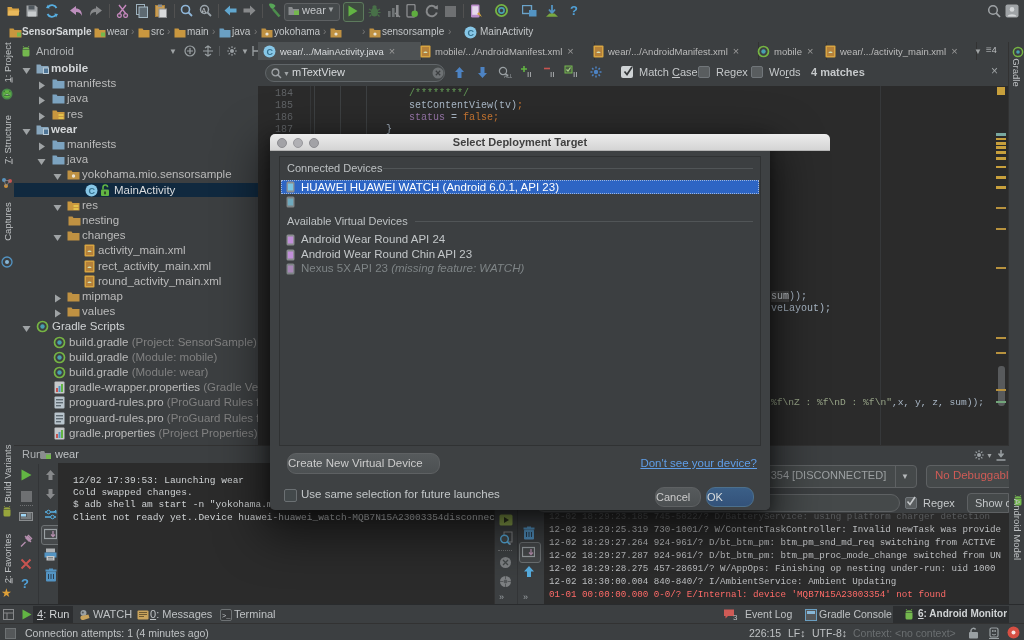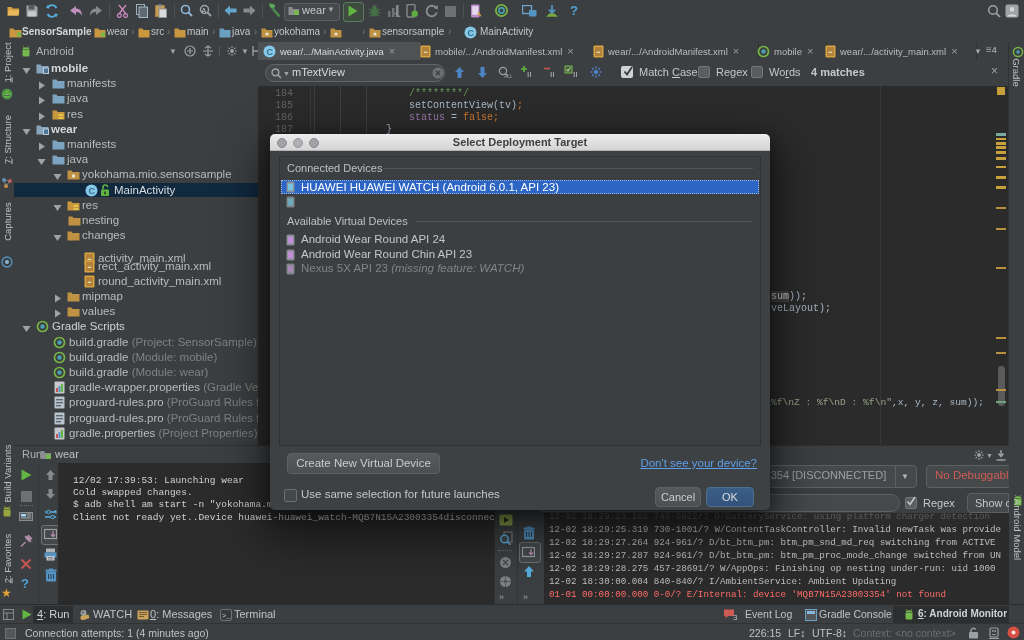--- a/index.html
+++ b/index.html
@@ -11,21 +11,21 @@
   .vtextR{transform:rotate(90deg);transform-origin:center;white-space:nowrap;}
   .sep{position:absolute;top:4px;width:1px;height:14px;background:#515151;}
   .crumbsep{color:#787878;padding:0 3px;}
   .tab{position:absolute;top:0;height:18px;display:flex;align-items:center;padding:0 5px;
        border-right:1px solid #323232;white-space:nowrap;color:#bbb;font-size:9.5px;overflow:hidden;}
   .tab svg{flex:none;}
   .tclose{color:#9a9a9a;margin-left:5px;font-size:11px;}
   .treerow{position:absolute;left:0;width:244px;height:15px;line-height:15px;white-space:nowrap;color:#bbbbbb;font-size:11.5px;}
   .dim{color:#808080;}
   .btn{position:absolute;background:linear-gradient(#565a5c,#4c5052);border:1px solid #5e6163;
-       border-radius:4px;color:#cccccc;text-align:center;font-size:11.5px;}
+       border-radius:9px;color:#cccccc;text-align:left;font-size:11.5px;}
   .ic{position:absolute;}
 </style>
 </head>
 <body>
 <div id="app">
 
   <div class="abs" id="toolbar" style="left:0;top:0;width:1024px;height:22px;background:#3c3f41;border-bottom:1px solid #323232;">
 
     <svg class="ic" style="left:7px;top:5px;" width="13" height="12">
         <path d="M0.5 3 L0.5 10.5 L12 10.5 L12 3.6 L5.6 3.6 L4.6 2 L0.5 2 Z" fill="#d9a343"></path>
@@ -402,21 +402,21 @@
       </div>
     <div class="treerow" style="top:168px;">
         <span class="abs" style="left:39px;top:3px;"><svg width="9" height="9">
             <path d="M0.5 2 H8.5 L4.5 8 Z" fill="#9fa3a5"></path>
           </svg></span>
         <span class="abs" style="left:53px;top:2px;"><svg width="13" height="11">
             <path d="M0.5 1.5 H4.5 L5.5 3 H12.5 V10.5 H0.5 Z" fill="#bf9142"></path>
           </svg></span>
         <span class="abs" style="left:68px;">changes</span>
       </div>
-    <div class="treerow" style="top:183px;margin-top:8px;">
+    <div class="treerow" style="top:183px;">
         <span class="abs" style="left:70px;top:1px;"><svg width="11" height="13">
             <rect x="0.5" y="0.5" width="10" height="12" rx="1" fill="#d8a440"></rect>
             <rect x="2" y="2" width="7" height="9" fill="#b5813a"></rect>
             <path d="M3.5 8 C3.5 6 7.5 6 7.5 8 Z" fill="#cfe0b8"></path>
           </svg></span>
         <span class="abs" style="left:84px;">activity_main.xml</span>
       </div>
     <div class="treerow" style="top:199px;">
         <span class="abs" style="left:70px;top:1px;"><svg width="11" height="13">
             <rect x="0.5" y="0.5" width="10" height="12" rx="1" fill="#d8a440"></rect>
@@ -864,21 +864,21 @@
         <path d="M1 11.5 H11" stroke="#9aa0a3" stroke-width="1.2"></path>
       </svg>
     <svg class="ic" style="left:1007px;top:2px;" width="13" height="13">
         <circle cx="6.5" cy="6.5" r="6" fill="#d64f43"></circle>
         <circle cx="6.5" cy="6.5" r="2" fill="#f5e6e4"></circle>
       </svg>
   </div>
 
   <div class="abs" id="dialog" style="left:270px;top:134px;width:500px;height:376px;z-index:50;
        box-shadow:0 18px 45px 8px rgba(0,0,0,0.55), 0 4px 14px rgba(0,0,0,0.4);border-radius:5px;">
-    <div class="abs" style="left:0;top:0;width:500px;height:16px;background:linear-gradient(#ececec,#d4d4d4);border-radius:5px 5px 0 0;border-bottom:1px solid #b4b4b4;">
+    <div class="abs" style="left:0;top:0;width:560px;height:16px;background:linear-gradient(#ececec,#d4d4d4);border-radius:5px 5px 0 0;border-bottom:1px solid #b4b4b4;">
       <div class="abs" style="left:7px;top:4px;width:8px;height:8px;border-radius:50%;background:#a2a2a6;border:0.5px solid #8c8c90;"></div>
       <div class="abs" style="left:23px;top:4px;width:8px;height:8px;border-radius:50%;background:#b0b0b4;border:0.5px solid #98989c;"></div>
       <div class="abs" style="left:39px;top:4px;width:8px;height:8px;border-radius:50%;background:#a2a2a6;border:0.5px solid #8c8c90;"></div>
       <div class="abs" style="left:0;top:2px;width:500px;text-align:center;color:#404040;font-size:11px;font-weight:bold;">Select Deployment Target</div>
     </div>
     <div class="abs" style="left:0;top:17px;width:500px;height:359px;background:#3e4143;border-radius:0 0 5px 5px;">
 
       <div class="abs" style="left:9px;top:5px;width:482px;height:290px;background:#3c3f41;border:1px solid #303233;box-sizing:border-box;"></div>
       <div class="abs" style="left:17px;top:11px;color:#bdc1c3;">Connected Devices</div>
       <div class="abs" style="left:113px;top:17px;width:370px;height:1px;background:#515557;"></div>

